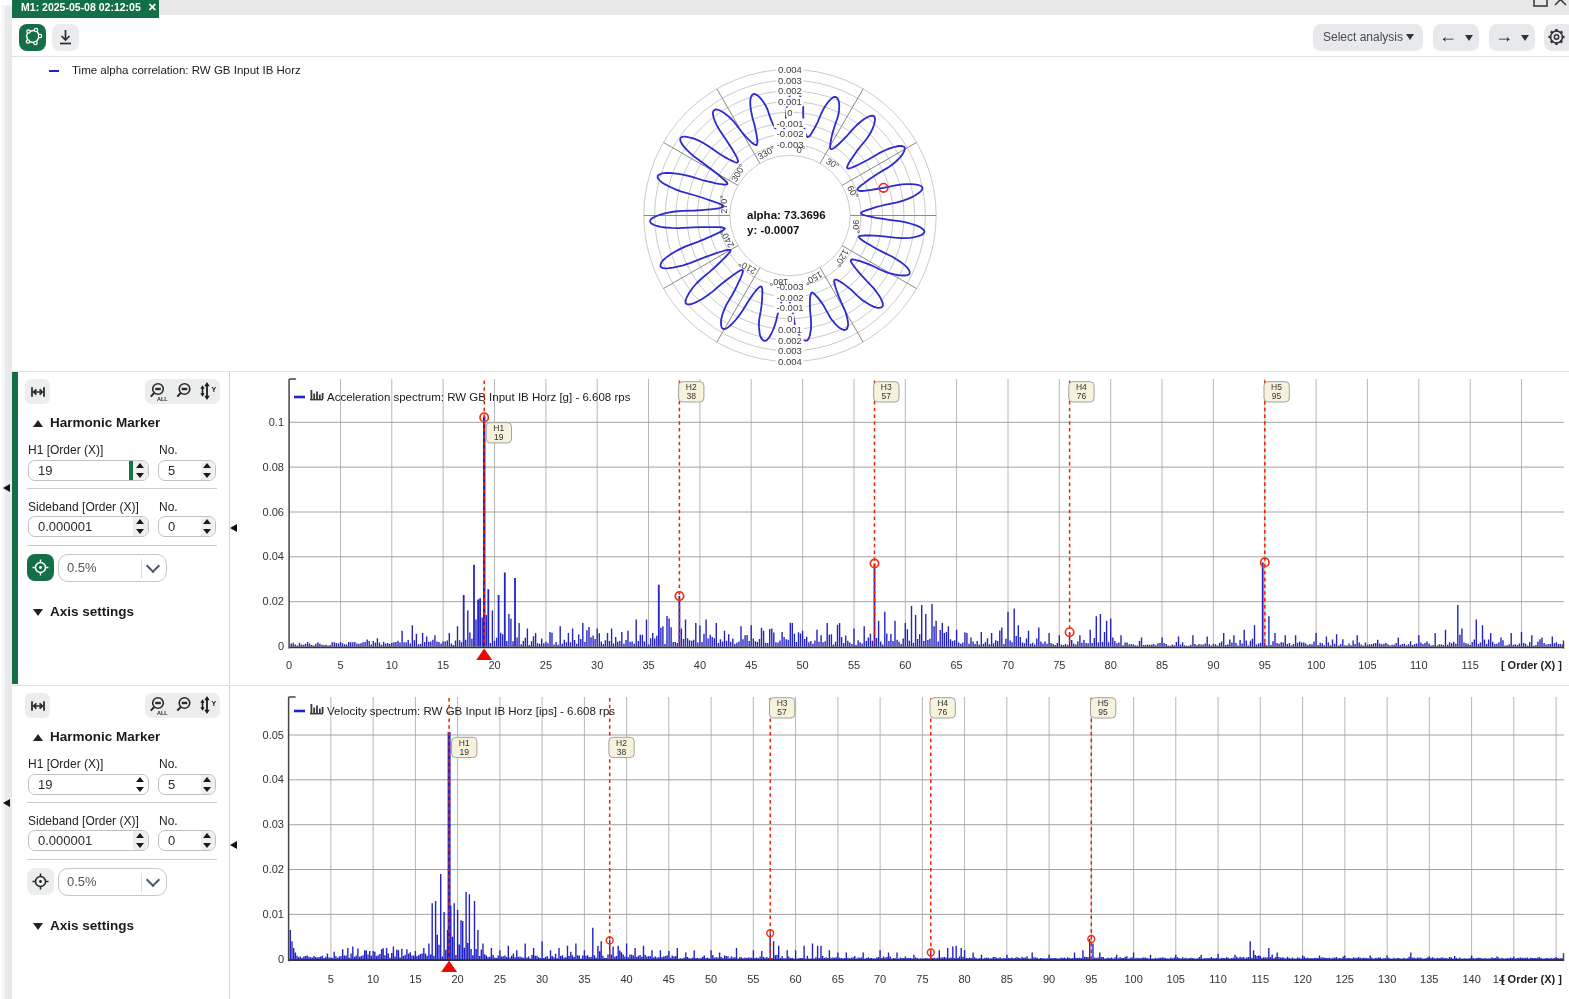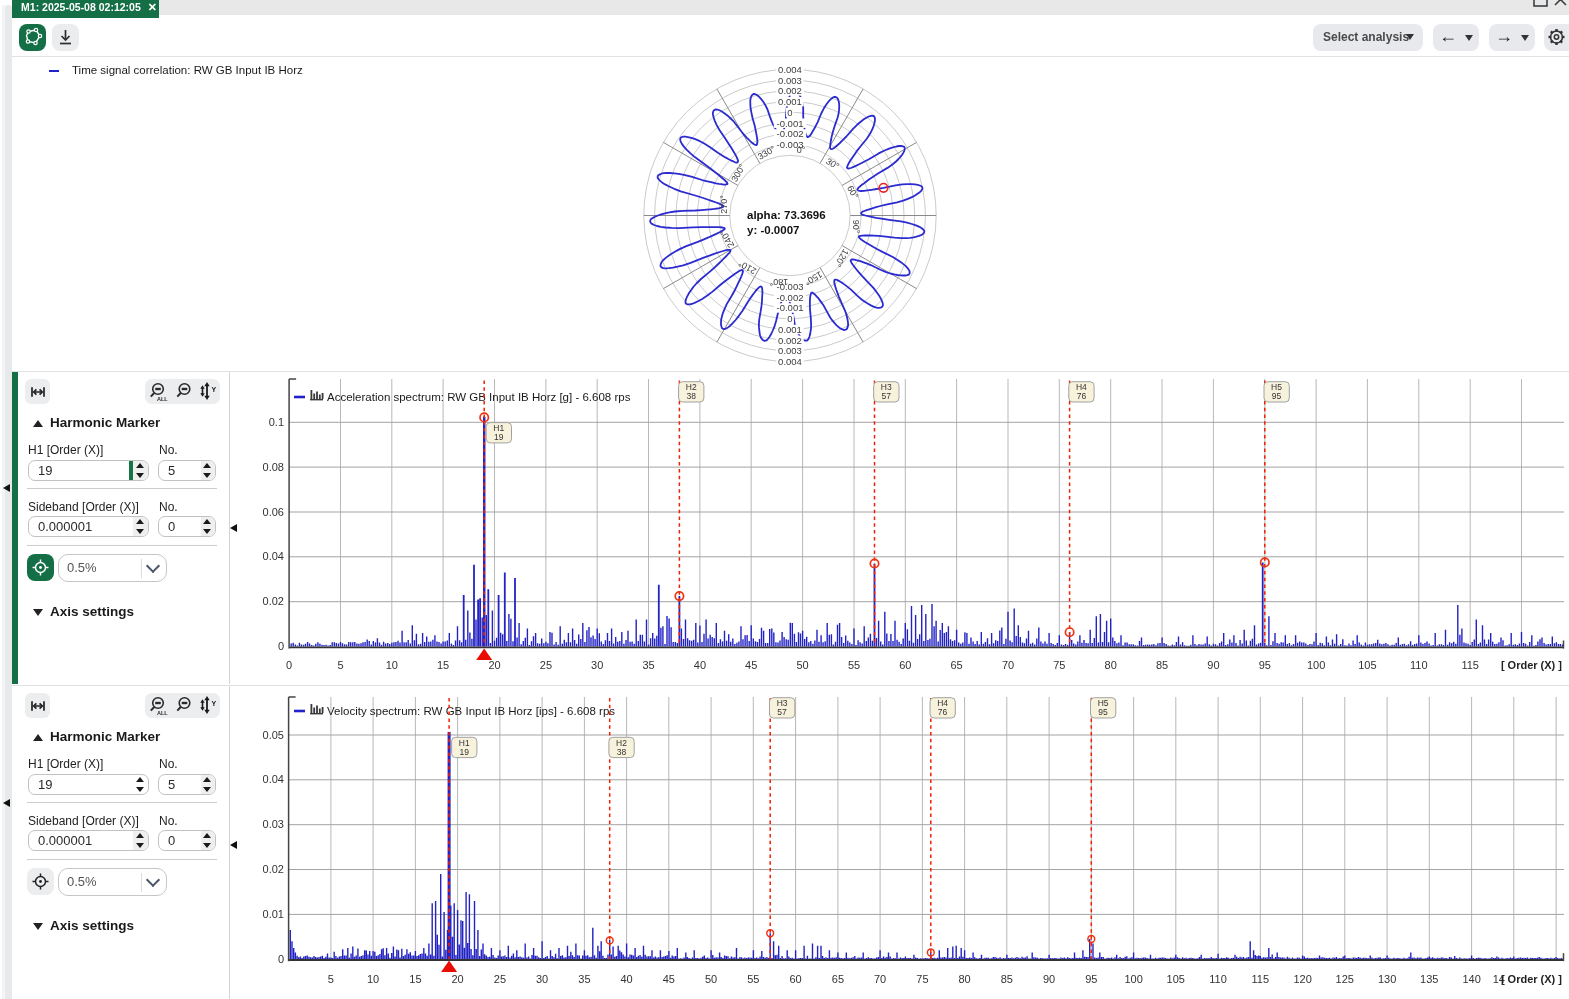--- a/index.html
+++ b/index.html
@@ -8,21 +8,21 @@
 #gutter1 { position:absolute; left:2px; top:5px; width:2.5px; height:994px; background:#f3f4f6; }
 #gutter2 { position:absolute; left:4.5px; top:5px; width:7px; height:994px; background:#e7e9ea; border-radius:3px 3px 0 0; }
 #tab { position:absolute; left:11.6px; top:0; width:147px; height:18px; background:#156f46; color:#fff; font-size:10.5px; font-weight:bold; line-height:15px; padding-left:9.5px; }
 #tab .x { font-weight:bold; margin-left:7px; font-size:11px; }
 .sep { position:absolute; left:11.7px; width:1557px; height:1px; background:#e2e2e2; }
 
 
 .toolbtn { position:absolute; width:27px; height:27px; border-radius:8px; top:23.5px; }
 .gbg { background:#156f46; }
 .graybg { background:#eaecee; }
-.rbtn { position:absolute; top:24px; height:27px; border-radius:8px; background:#e7e9ec; color:#4a4a4a; font-size:12px;font-weight:bold; }
+.rbtn { position:absolute; top:24px; height:27px; border-radius:8px; background:#e7e9ec; color:#4a4a4a; font-size:12px; }
 .caret { width:0; height:0; border-left:4.5px solid transparent; border-right:4.5px solid transparent; border-top:6px solid #333; display:inline-block; }
 .greenbar { position:absolute; left:12px; width:6px; background:#156f46; }
 .vdiv { position:absolute; left:229px; width:1px; background:#d4d4d4; }
 .btn { position:absolute; width:25px; height:25px; border-radius:6px; background:#ebedee; display:flex; align-items:center; justify-content:center; }
 .btngroup { position:absolute; width:75px; height:25px; border-radius:7px; background:#ebedee; }
 .tri-up { position:absolute; width:0; height:0; border-left:5px solid transparent; border-right:5px solid transparent; border-bottom:7px solid #222; }
 .tri-dn { position:absolute; width:0; height:0; border-left:5px solid transparent; border-right:5px solid transparent; border-top:7px solid #222; }
 .ptitle { position:absolute; font-size:13.5px; font-weight:bold; color:#1a1a1a; }
 .plbl { position:absolute; font-size:12px; color:#222; }
 .pinput { position:absolute; height:21px; border:1px solid #c2c2c2; border-radius:7px; background:#fff; overflow:hidden; }
@@ -459,21 +459,21 @@
   <g transform="rotate(315 12.5 13)">
           <rect x="11.3" y="5" width="2.4" height="2.8"></rect>
         </g>
  </g>
     </svg>
 </div>
 <div class="sep" style="top:56px"></div>
 <div class="sep" style="top:371px"></div>
 <div class="sep" style="top:685px"></div>
 <div style="position:absolute;left:49px;top:69.5px;width:10px;height:2.6px;background:#2222cc"></div>
-<div style="position:absolute;left:72px;top:64px;font-size:11.5px;color:#1a1a1a">Time signal correlation: RW GB Input IB Horz</div>
+<div style="position:absolute;left:72px;top:64px;font-size:11.5px;color:#1a1a1a">Time alpha correlation: RW GB Input IB Horz</div>
 
 <div class="greenbar" style="top:372px;height:312px"></div>
 <div class="vdiv" style="top:372px;height:312px"></div>
 <div class="btn fitbtn" style="left:25px;top:379px">
  <svg width="16" height="16" viewBox="0 0 16 16">
       <g stroke="#222" stroke-width="1.7" fill="none">
  <path d="M2 3.2V12.8M14 3.2V12.8M3.6 8H12.4"></path>
         <path d="M6.4 5.4L3.8 8L6.4 10.6M9.6 5.4L12.2 8L9.6 10.6" fill="none"></path>
       </g>
     </svg>

